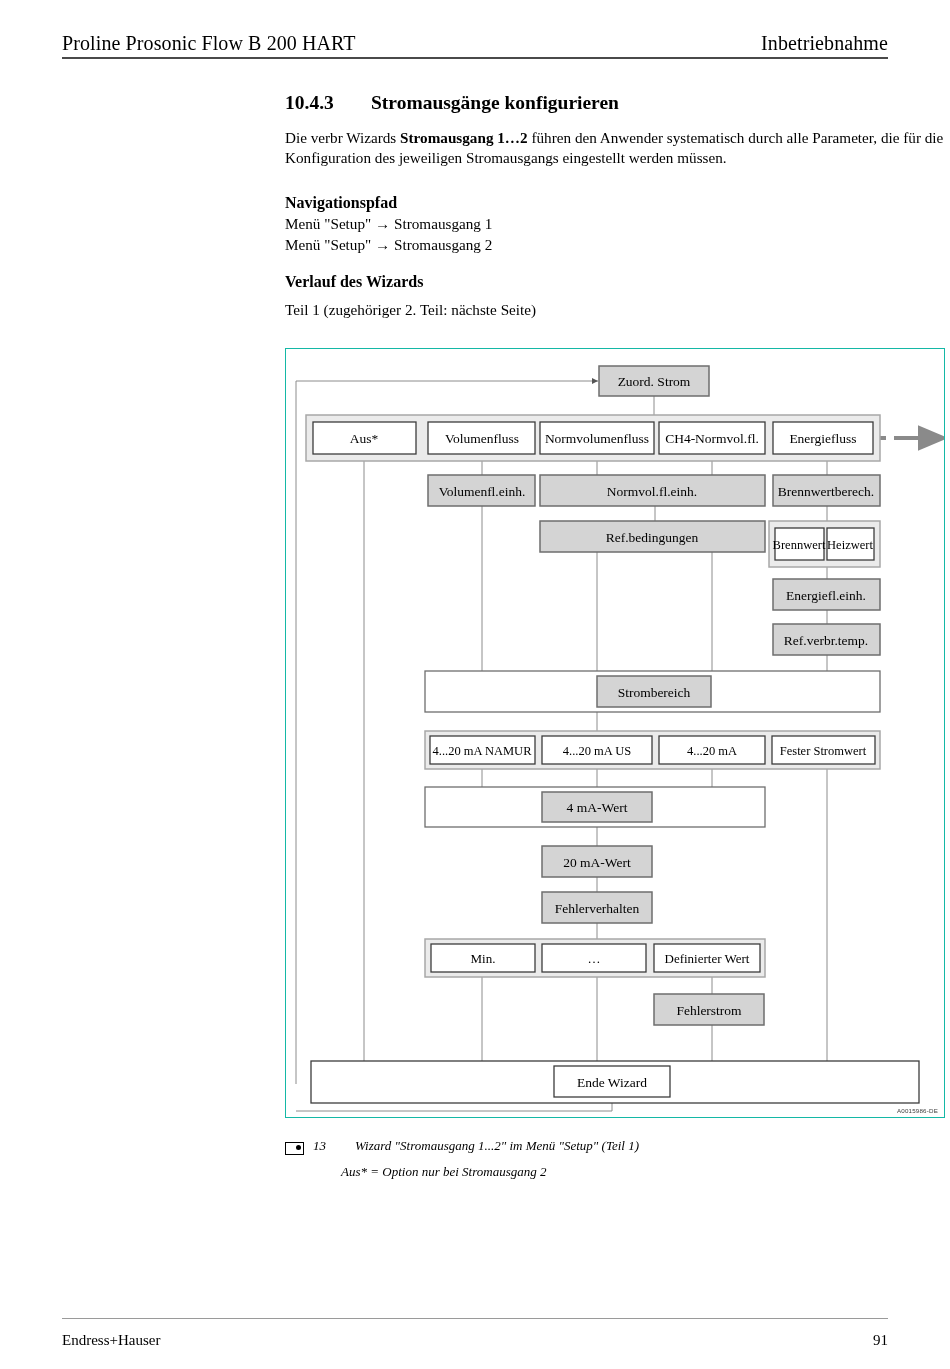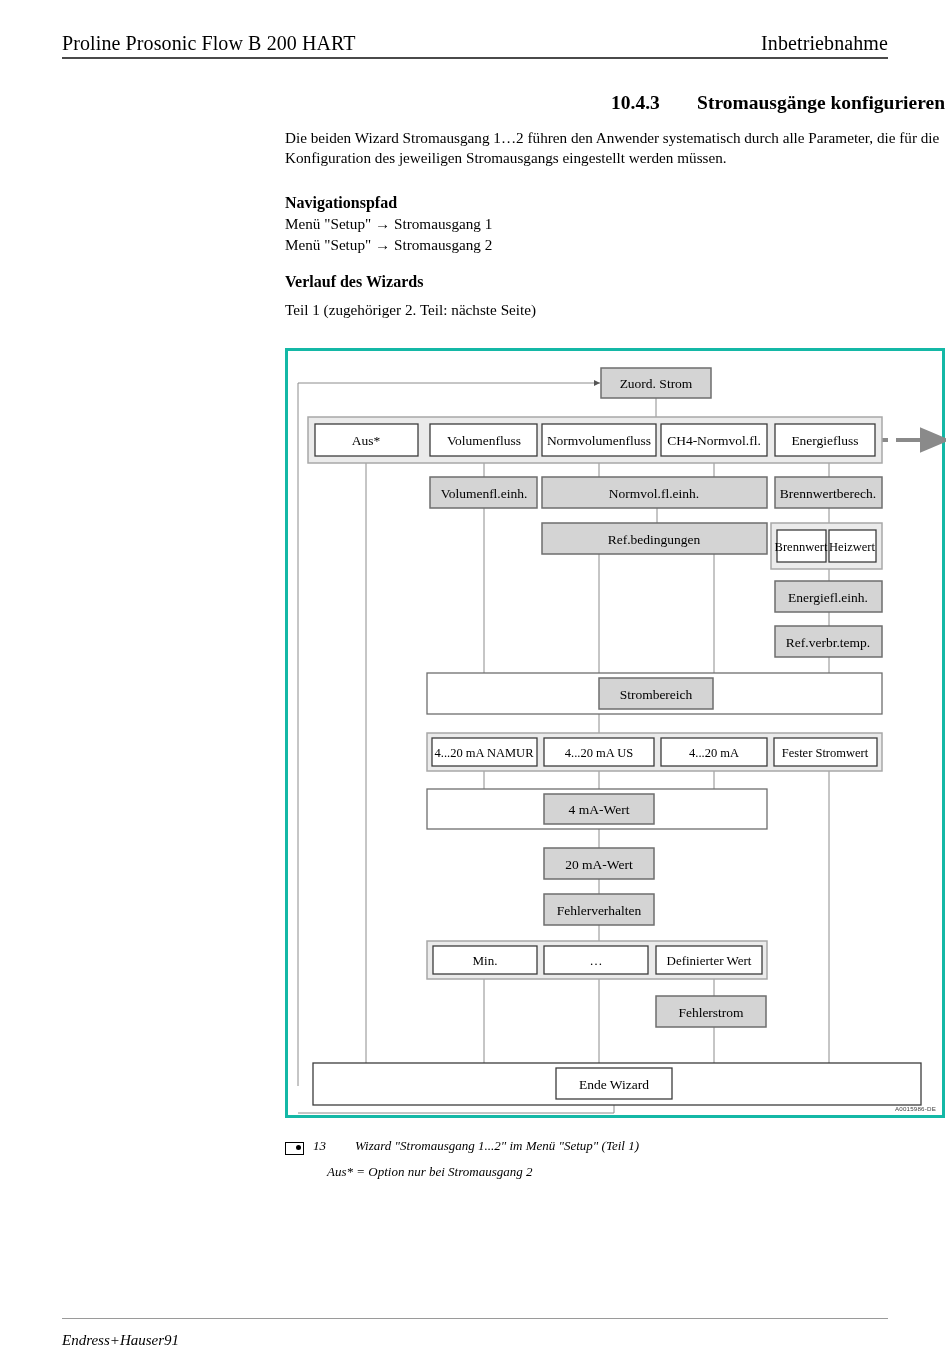--- a/index.html
+++ b/index.html
@@ -6,67 +6,67 @@
   body{width:950px;height:1369px;font-family:"Liberation Serif",serif;color:#000;position:relative;}
   .page{position:absolute;inset:0;}
 
   
   .header{position:absolute;left:62px;top:32px;width:826px;display:flex;justify-content:space-between;
           font-size:20px;letter-spacing:.1px;}
   .header-rule{position:absolute;left:62px;top:57px;width:826px;height:2px;background:#4a4a4a;}
 
   
   .content{position:absolute;left:285px;top:92px;width:660px;}
-  h2.section{font-size:19.5px;font-weight:bold;margin:0 0 14px 0;display:flex;justify-content:flex-end;}
+  h2.section{font-size:19.5px;font-weight:bold;margin:0 0 14px 0;display:flex;}
   h2.section .num{width:86px;flex:0 0 86px;}
   p.para{font-size:15.2px;line-height:20px;margin:0 0 14px 0;}
-  p.para b{font-weight:normal;margin-top:24px;}
+  p.para b{font-weight:bold;margin-top:24px;}
   .sub{font-size:16px;font-weight:bold;margin:0 0 2px 0;}
   .navline{font-size:15.2px;line-height:20.5px;margin:0;}
   .spacer18{height:18px;}
   .spacer10{height:12px;}
   .teil{font-size:15.2px;margin:10px 0 0 0;}
 
   
-  .figure{position:absolute;left:285px;top:348px;width:660px;height:770px;border:3px solid #14b8a6;box-sizing:border-box;background:#fff;}
+  .figure{position:absolute;left:285px;top:348px;width:660px;height:770px;border:1px solid #14b8a6;box-sizing:border-box;background:#fff;}
   .figure svg{display:block;}
   .figcode{position:absolute;right:6px;bottom:3px;font-size:6.2px;color:#3d3d3d;letter-spacing:.2px;font-family:"Liberation Sans",sans-serif;}
 
   
   .caption{position:absolute;left:285px;top:1138px;width:660px;font-size:13px;font-style:italic;}
   .caprow{display:flex;align-items:flex-start;}
   .capicon{width:17px;height:11px;border:1px solid #000;position:relative;margin-top:4px;margin-right:9px;flex:0 0 17px;background:#fff;}
   .capicon:after{content:"";position:absolute;width:5px;height:5px;border-radius:50%;background:#000;right:2px;top:2px;}
   .capnum{width:42px;flex:0 0 42px;}
-  .capnote{margin-top:9px;margin-left:42px;font-size:13px;font-style:italic;}
+  .capnote{margin-top:9px;margin-left:56px;font-size:13px;font-style:italic;}
 
   
   .footer-rule{position:absolute;left:62px;top:1318px;width:826px;height:1px;background:#9a9a9a;}
-  .footer{position:absolute;left:62px;top:1332px;width:826px;display:flex;font-size:15px;font-style:italic;}
+  .footer{position:absolute;left:62px;top:1332px;width:826px;display:flex;justify-content:space-between;font-size:15px;}
 
   text{font-family:"Liberation Serif",serif;}
 </style>
 </head>
 <body>
 
 <div class="page">
 
   <div class="header">
     <span>Proline Prosonic Flow B 200 HART</span>
     <span>Inbetriebnahme</span>
   </div>
   <div class="header-rule"></div>
 
   <div class="content">
     <h2 class="section">
       <span class="num">10.4.3</span>
       <span>Stromausgänge konfigurieren</span>
     </h2>
 
-    <p class="para"><span>Die beiden Wizard </span><b>Stromausgang 1…2</b><span> führen den Anwender systematisch durch alle Parameter, die für die Konfiguration des jeweiligen Stromausgangs eingestellt werden müssen.</span></p>
+    <p class="para"><span>Die verbr Wizards </span><b>Stromausgang 1…2</b><span> führen den Anwender systematisch durch alle Parameter, die für die Konfiguration des jeweiligen Stromausgangs eingestellt werden müssen.</span></p>
 
     <div class="spacer10"></div>
     <div class="sub">Navigationspfad</div>
     <p class="navline">Menü "Setup"  →  Stromausgang 1</p>
     <p class="navline">Menü "Setup"  →  Stromausgang 2</p>
 
     <div class="spacer18"></div>
     <div class="sub">Verlauf des Wizards</div>
     <p class="teil">Teil 1 (zugehöriger 2. Teil: nächste Seite)</p>
   </div>

